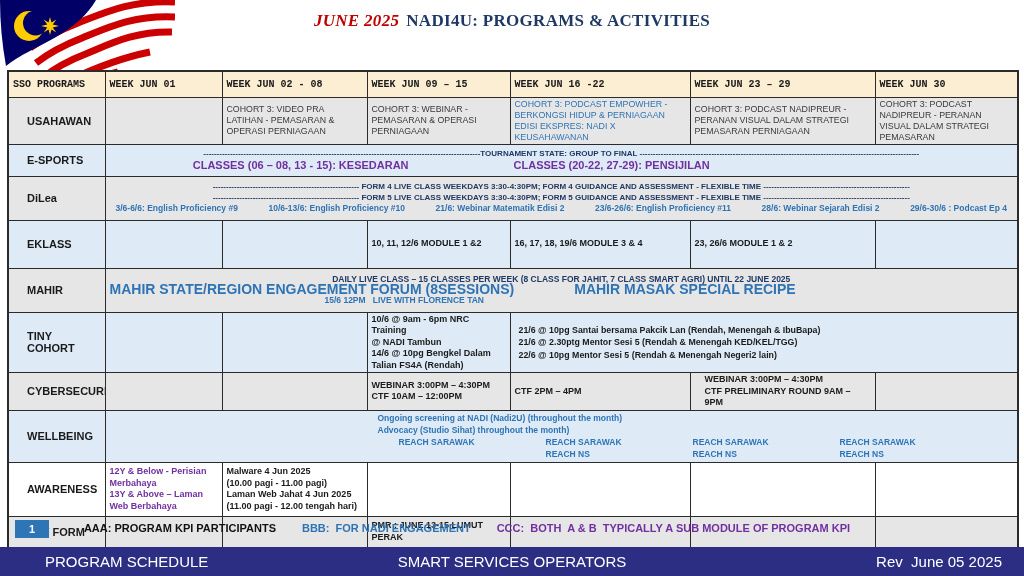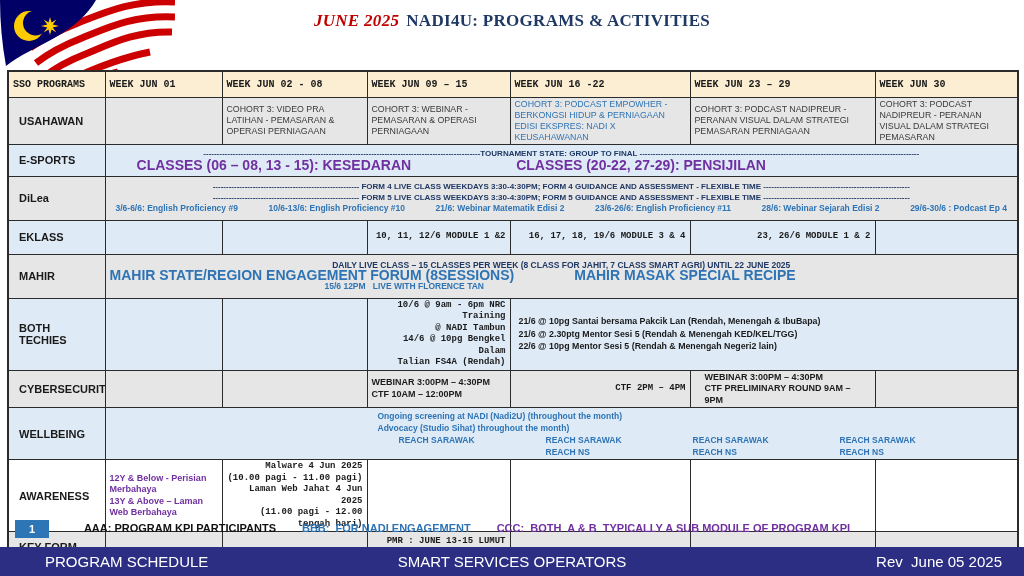--- a/index.html
+++ b/index.html
@@ -19,36 +19,36 @@
   .title{position:absolute;top:8px;left:0;width:100%;text-align:center;
     font-family:"Liberation Serif",serif;font-weight:bold;color:var(--navy);}
   .title .l1{font-size:17px;letter-spacing:.4px;}
   .title .l2{font-size:17px;margin-top:3px;letter-spacing:.3px;}
   .title .red{color:var(--red);margin-right:7px;font-style:italic;}
   
   table{position:absolute;top:70px;left:7px;width:1010px;border-collapse:collapse;
     table-layout:fixed;border:2px solid var(--border);}
   th,td{border:1.4px solid var(--border);padding:1px 4px;vertical-align:middle;overflow:hidden;}
   th{background:var(--header_bg);font-size:10px;font-weight:bold;text-align:left;height:24px;font-family:Liberation Mono, monospace;}
-  td.prog{font-weight:bold;font-size:11px;text-align:left;padding-left:10px;}
+  td.prog{font-weight:bold;font-size:11px;text-align:left;padding-left:18px;}
   tr.gray td{background:var(--row_gray);}
   tr.blue td{background:var(--row_blue);}
   tr.white td{background:#ffffff;}
   .c{font-size:9px;line-height:11.5px;}
   .cohort{font-size:8.8px;line-height:11px;color:#3a3a3a;text-align:left;}
   .b{font-weight:bold;}
   .navy{color:var(--navy);}
   .bluetxt{color:var(--blue);}
   .purple{color:var(--purple);}
-  .center{text-align:right;font-family:Liberation Mono, monospace;}
+  .center{text-align:left;}
   .left{text-align:left;}
   .pre{white-space:pre;}
   .dashline{font-size:8px;font-weight:bold;text-align:center;white-space:nowrap;line-height:10.5px;}
   .esports-l2{display:flex;justify-content:center;gap:105px;transform:translateX(-110px);
-    font-size:14px;font-weight:bold;line-height:11px;}
+    font-size:11px;font-weight:bold;line-height:11px;}
   .dilea-events{display:flex;justify-content:space-between;padding:0 6px;
     font-size:8.5px;font-weight:bold;line-height:11px;}
   .mahir-l2{display:flex;gap:60px;font-size:14px;font-weight:bold;line-height:11px;}
   .mahir-l3{text-align:left;padding-left:215px;font-size:8.5px;font-weight:bold;line-height:11px;}
   .well{padding-left:268px;text-align:left;font-size:8.5px;font-weight:bold;line-height:12px;}
   .reachrow{display:flex;margin-left:21px;}
   .reachrow .ritem{width:147px;}
   .tinybig div{text-align:left;font-size:8.8px;font-weight:bold;line-height:12.5px;padding-left:4px;}
   
   .pagebox{position:absolute;left:15px;top:520px;width:34px;height:18px;background:var(--pagebox);
@@ -142,21 +142,21 @@
         <span>3/6-6/6: English Proficiency  #9</span>
         <span>10/6-13/6: English Proficiency #10</span>
         <span>21/6: Webinar Matematik  Edisi 2</span>
         <span>23/6-26/6: English Proficiency #11</span>
         <span>28/6: Webinar Sejarah  Edisi 2</span>
         <span>29/6-30/6 : Podcast Ep 4</span>
       </div>
     </td>
   </tr>
 
-  <tr class="blue" style="height:34px">
+  <tr class="blue" style="height:48px">
     <td class="prog">EKLASS</td>
     <td></td>
     <td></td>
     <td class="c b center">10, 11, 12/6 MODULE 1 &amp;2</td>
     <td class="c b center">16, 17, 18, 19/6 MODULE 3 &amp; 4</td>
     <td class="c b center">23, 26/6 MODULE 1 &amp; 2</td>
     <td></td>
   </tr>
 
   <tr class="gray" style="height:44px">
@@ -165,21 +165,21 @@
       <div class="dashline navy" style="font-size:8.5px">DAILY LIVE CLASS – 15 CLASSES PER WEEK (8 CLASS FOR JAHIT, 7 CLASS SMART AGRI) UNTIL 22 JUNE 2025</div>
       <div class="mahir-l2 bluetxt">
         <span>MAHIR STATE/REGION ENGAGEMENT FORUM (8SESSIONS)</span>
         <span>MAHIR MASAK SPECIAL RECIPE</span>
       </div>
       <div class="mahir-l3 bluetxt pre">15/6 12PM   LIVE WITH FLORENCE TAN</div>
     </td>
   </tr>
 
   <tr class="blue" style="height:52px">
-    <td class="prog">BOTH TECHIES</td>
+    <td class="prog">TINY COHORT</td>
     <td></td>
     <td></td>
     <td class="c b center">
       <div>10/6 @ 9am - 6pm NRC Training</div>
       <div>@ NADI Tambun</div>
       <div>14/6 @ 10pg Bengkel Dalam</div>
       <div>Talian FS4A (Rendah)</div>
     </td>
     <td colspan="3" class="tinybig">
       <div>21/6 @ 10pg Santai bersama Pakcik Lan (Rendah, Menengah &amp; IbuBapa)</div>

